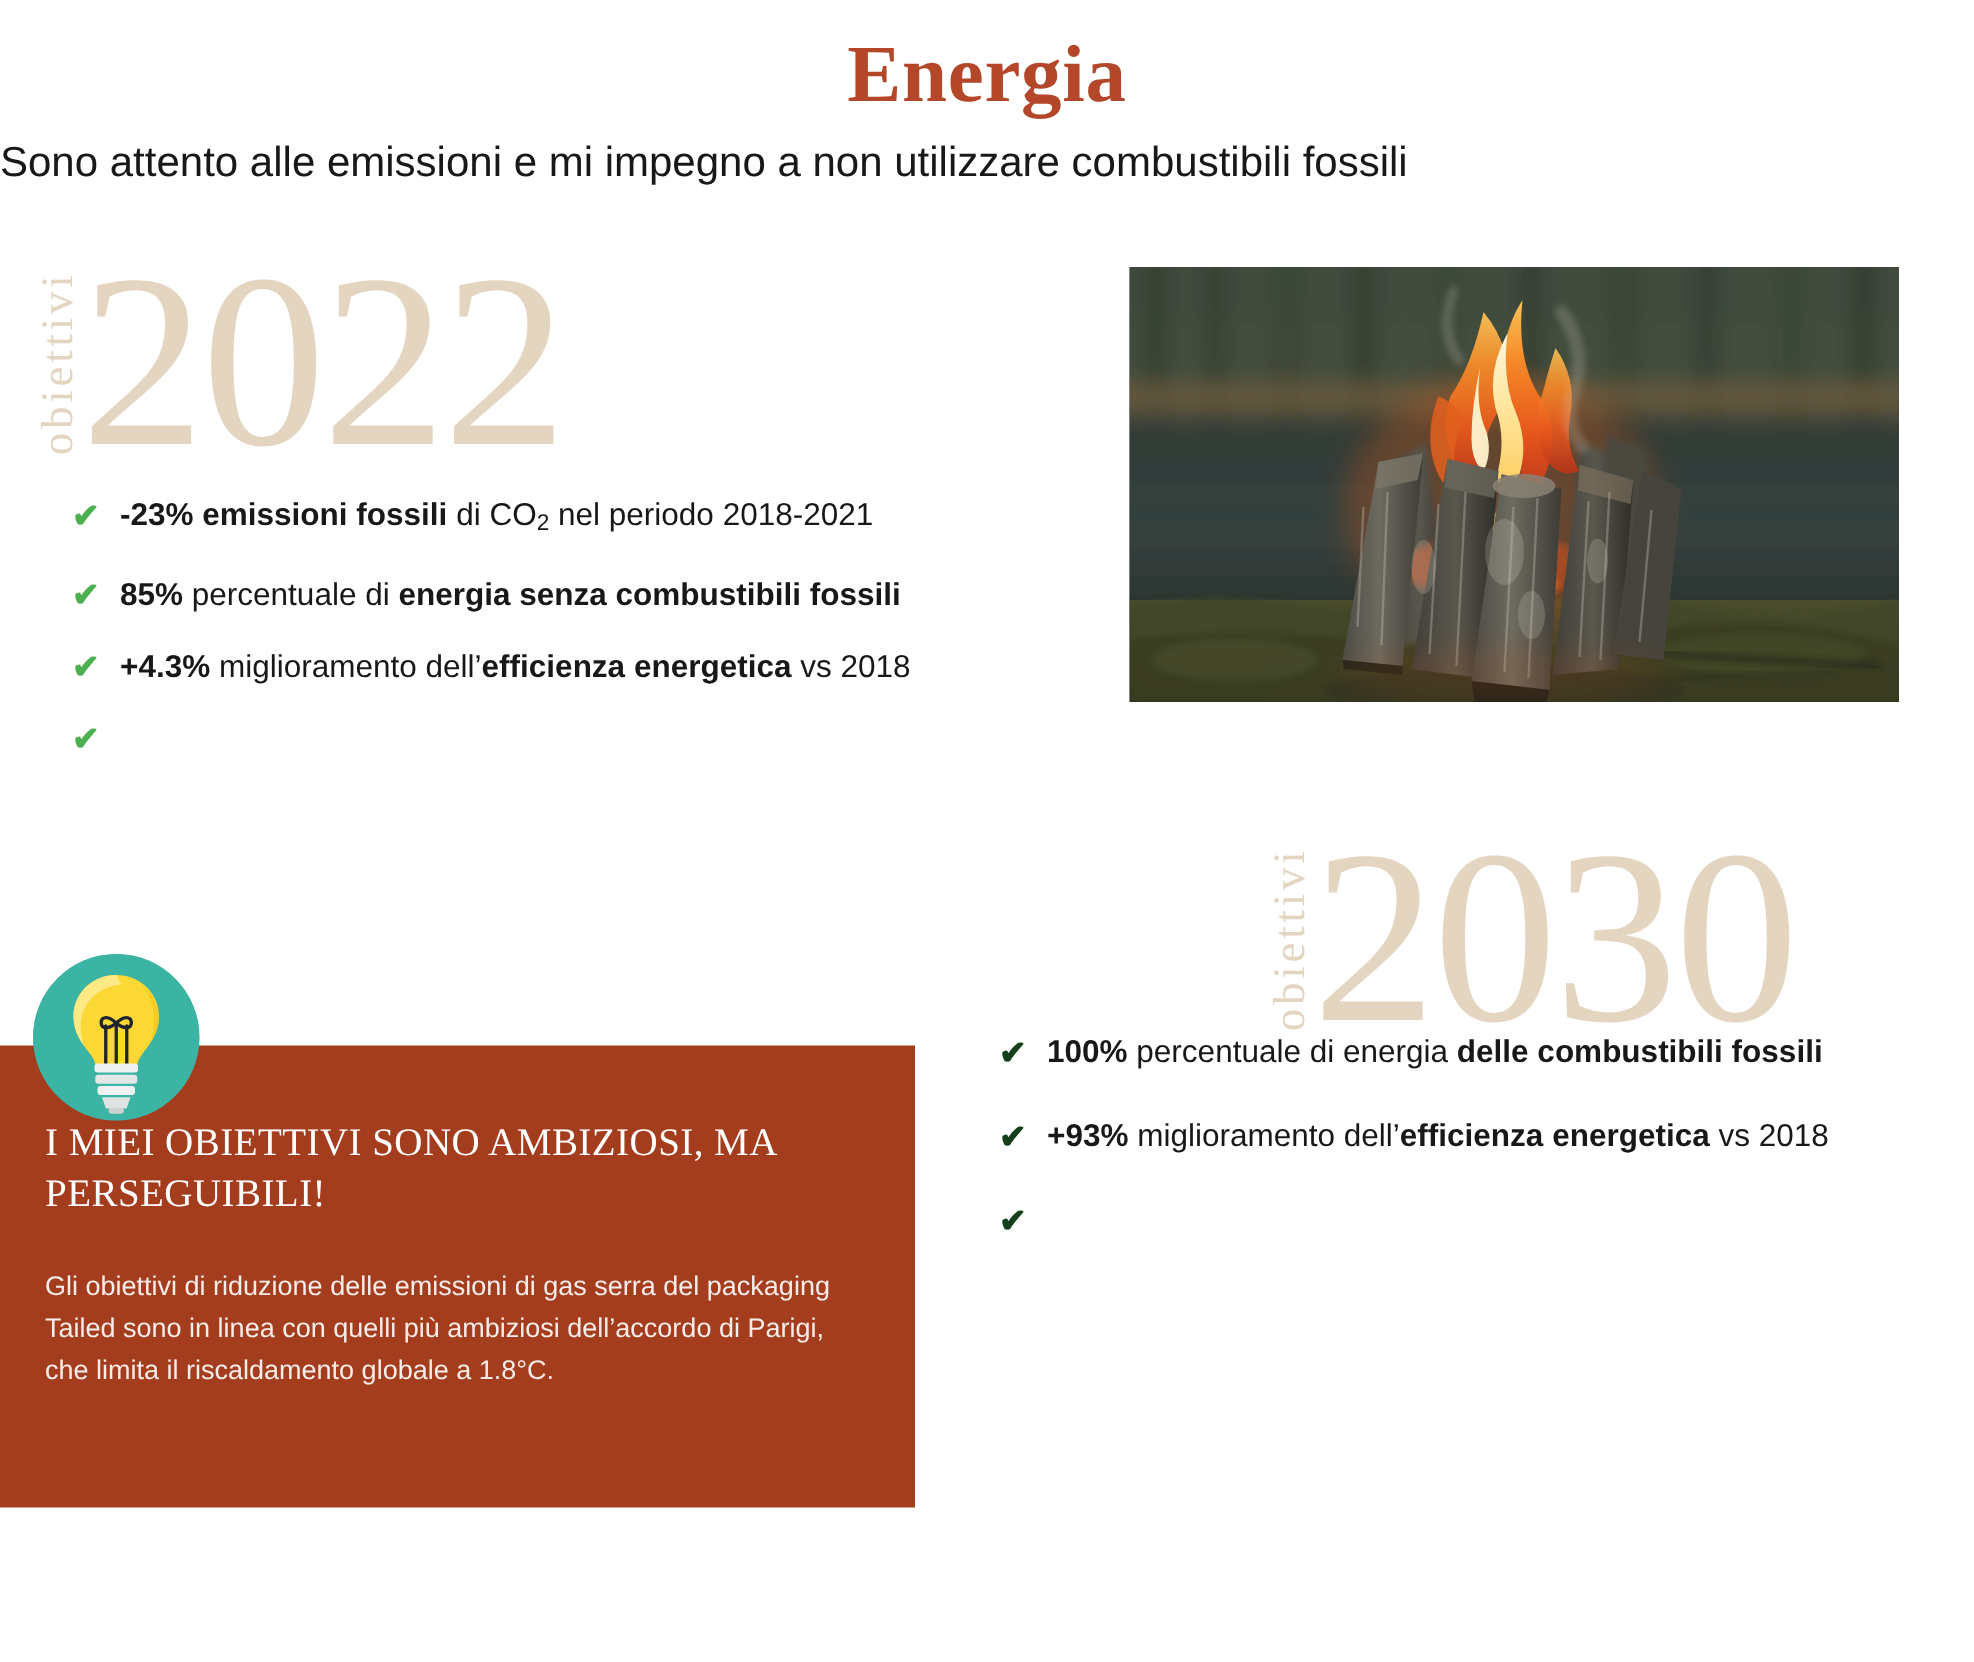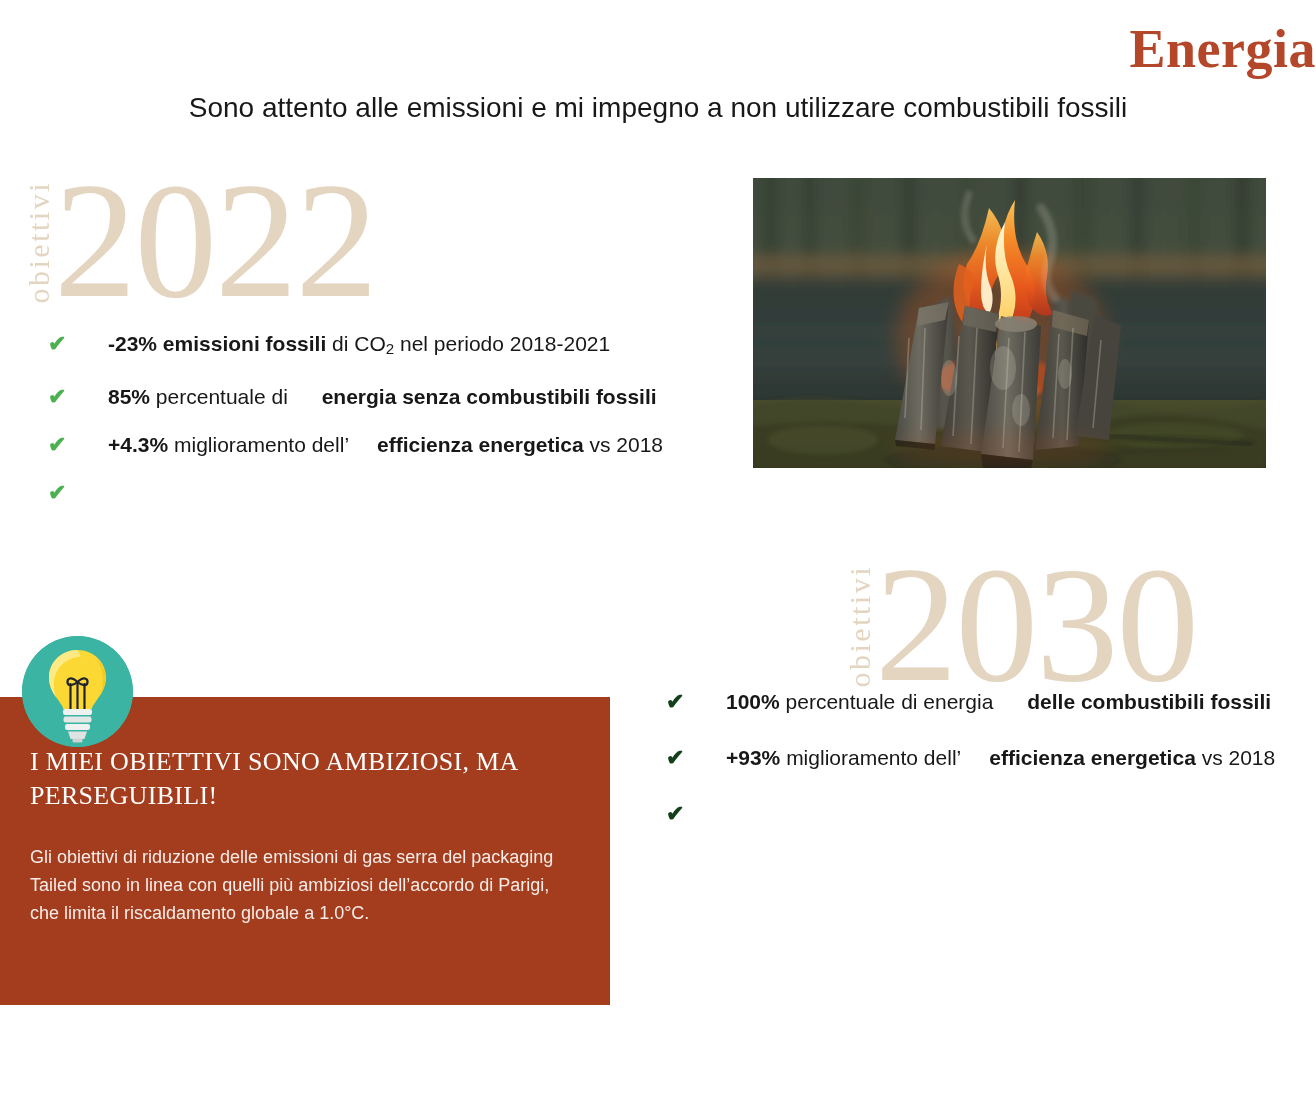--- a/index.html
+++ b/index.html
@@ -17,34 +17,34 @@
     color: #1b1b1b;
     -webkit-font-smoothing: antialiased;
   }
 
   
   #page-title {
     position: absolute;
     top: 18px;
     left: 0;
     width: 1316px;
-    text-align: right;
+    text-align: center;
     font-family: "Liberation Serif", "DejaVu Serif", serif;
     font-weight: 700;
     font-size: 54px;
     line-height: 62px;
     letter-spacing: 0.5px;
     color: #b4462a;
   }
   #page-subtitle {
     position: absolute;
     top: 90px;
     left: 0;
     width: 1316px;
-    text-align: center;
+    text-align: left;
     font-size: 28px;
     line-height: 36px;
     font-weight: 400;
     color: #181818;
   }
 
   
   .year-block {
     position: absolute;
     display: flex;
@@ -95,21 +95,21 @@
     font-size: 22px;
     line-height: 28px;
     margin-right: 8px;
     font-weight: 700;
   }
   #list-2022 { top: 330px; left: 48px; }
   #list-2022 .check-icon { color: #4caf50; }
   #list-2030 { top: 688px; left: 666px; }
   #list-2030 .check-icon { color: #13401b; }
   #list-2030 .bullet-item { margin-bottom: 28px; }
-  .b { font-weight: 700; margin-left: 28px; }
+  .b { font-weight: 700; }
   .bullet-text sub {
     font-size: 0.72em;
     vertical-align: -0.22em;
   }
 
   
   #campfire-photo {
     position: absolute;
     left: 753px;
     top: 178px;
@@ -358,21 +358,21 @@
     <span class="check-icon">✔</span>
     <span class="bullet-text"><span class="b">+93%</span> miglioramento dell’<span class="b">efficienza energetica</span> vs 2018</span>
   </li>
   <li class="bullet-item">
     <span class="check-icon">✔</span>
   </li>
 </ul>
 
 <div id="callout-box">
   <h2 id="callout-heading">I MIEI OBIETTIVI SONO AMBIZIOSI, MA PERSEGUIBILI!</h2>
-  <p id="callout-body">Gli obiettivi di riduzione delle emissioni di gas serra del packaging Tailed sono in linea con quelli più ambiziosi dell’accordo di Parigi, che limita il riscaldamento globale a 1.0°C.</p>
+  <p id="callout-body">Gli obiettivi di riduzione delle emissioni di gas serra del packaging Tailed sono in linea con quelli più ambiziosi dell’accordo di Parigi, che limita il riscaldamento globale a 1.8°C.</p>
 </div>
 
 <div id="lightbulb-badge">
   <svg width="111" height="111" viewBox="0 0 111 111" xmlns="http://www.w3.org/2000/svg">
     <circle cx="55.5" cy="55.5" r="55.5" fill="#3cb4a3"></circle>
 
     <path d="M55.5 14 C39.5 14 27 26.2 27 41.6 c0 10.6 5.6 17.6 9.8 23.3 2.6 3.5 4.2 6 4.6 8.4 h28.2 c0.4 -2.4 2 -4.9 4.6 -8.4 C78.4 59.2 84 52.2 84 41.6 84 26.2 71.5 14 55.5 14 Z" fill="#fbd834"></path>
     <path d="M55.5 14 C39.5 14 27 26.2 27 41.6 c0 8.4 3.5 14.7 7.1 19.7 -1.5 -4.3 -2.3 -8.6 -2.3 -13 0 -15 11.9 -27.1 27.3 -27.8 Z" fill="#fdeb8a" opacity="0.95"></path>
     <path d="M74.5 22.5 c5.6 5 9.1 11.9 9.1 19.6 0 7.4 -2.8 13.2 -5.9 18 2.1 -5 3.1 -9.8 3.1 -14.9 0 -9 -2.4 -17 -6.3 -22.7 Z" fill="#f6c81f" opacity="0.85"></path>
 

